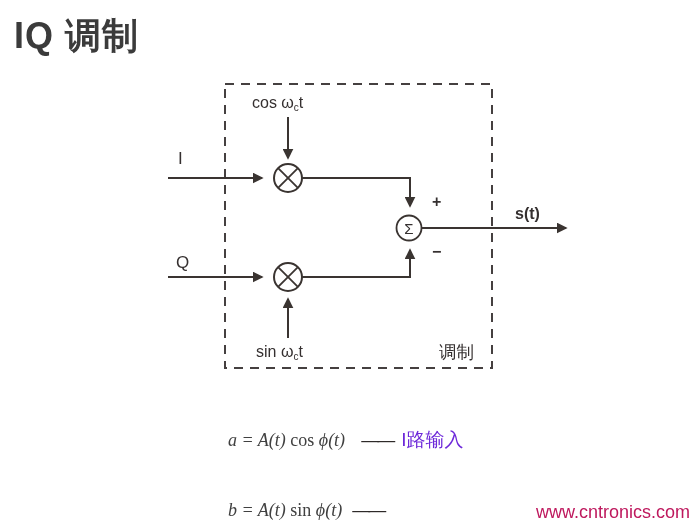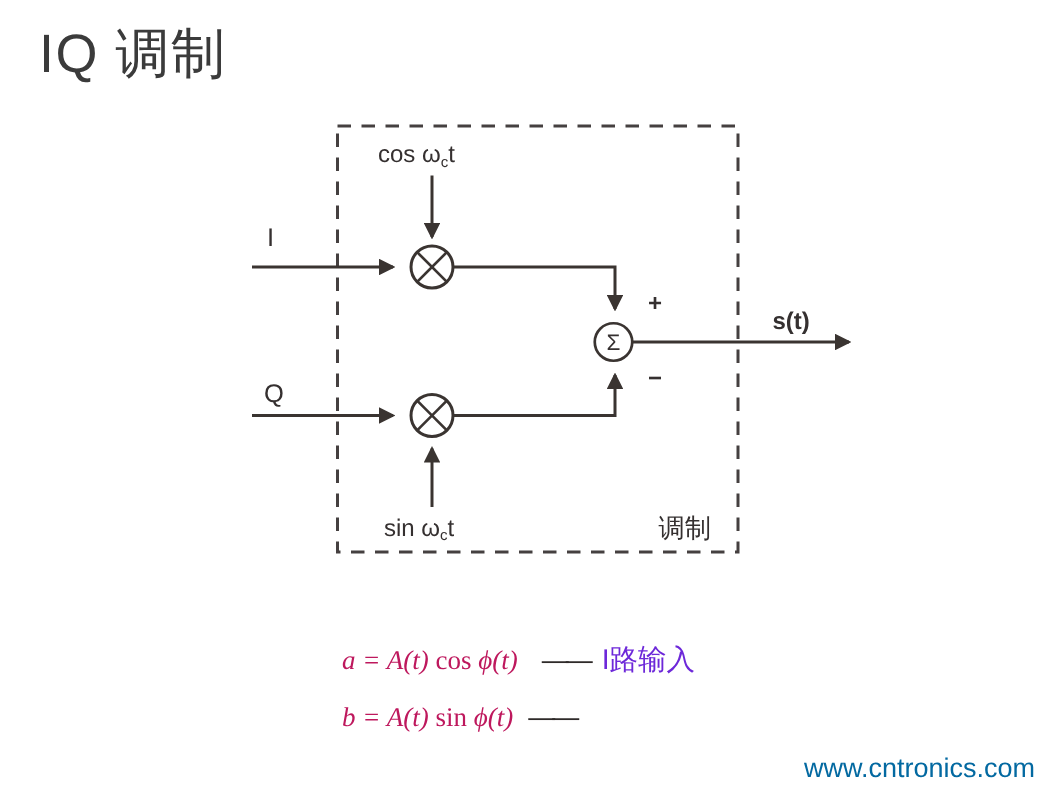--- a/index.html
+++ b/index.html
@@ -7,46 +7,46 @@
   body {
     position: relative;
     width: 698px;
     height: 528px;
     background: #ffffff;
     overflow: hidden;
     font-family: "Liberation Sans", sans-serif;
   }
   .page-title {
     position: absolute;
-    left: 26px;
+    left: 14px;
     top: 12px;
     font-size: 36px;
-    font-weight: 400;
+    font-weight: 700;
     letter-spacing: 1px;
     color: #3b3b3b;
   }
   .diagram-svg {
     position: absolute;
     left: 0;
     top: 0;
   }
   .equation {
     position: absolute;
     left: 228px;
     display: flex;
     align-items: center;
     white-space: pre;
   }
   .equation.eq1 { top: 427px; }
-  .equation.eq2 { top: 468px; }
+  .equation.eq2 { top: 500px; }
   .math {
     font-family: "Liberation Serif", serif;
     font-style: italic;
     font-size: 18px;
-    color: #be185d;
+    color: #404040;
   }
   .math .fn { font-style: normal; }
   .dash {
     font-size: 18px;
     letter-spacing: -2px;
     color: #2e2a29;
     margin-left: 16px;
     margin-right: 8px;
   }
   .eq2 .dash { margin-left: 10px; margin-right: 0; }
@@ -54,21 +54,21 @@
     font-size: 19px;
     font-weight: 500;
     color: #6d28d9;
   }
   .watermark {
     position: absolute;
     right: 8px;
     bottom: 5px;
     font-size: 18px;
     font-weight: 500;
-    color: #0369a1;
+    color: #be185d;
   }
 </style>
 </head>
 <body>
 
 <div class="page-title">IQ 调制</div>
 
 <svg class="diagram-svg" width="698" height="410" viewBox="0 0 698 410">
   <defs>
     <marker id="arrow" viewBox="0 0 10 10" refX="8.5" refY="5" markerWidth="5.5" markerHeight="5.5" orient="auto">

